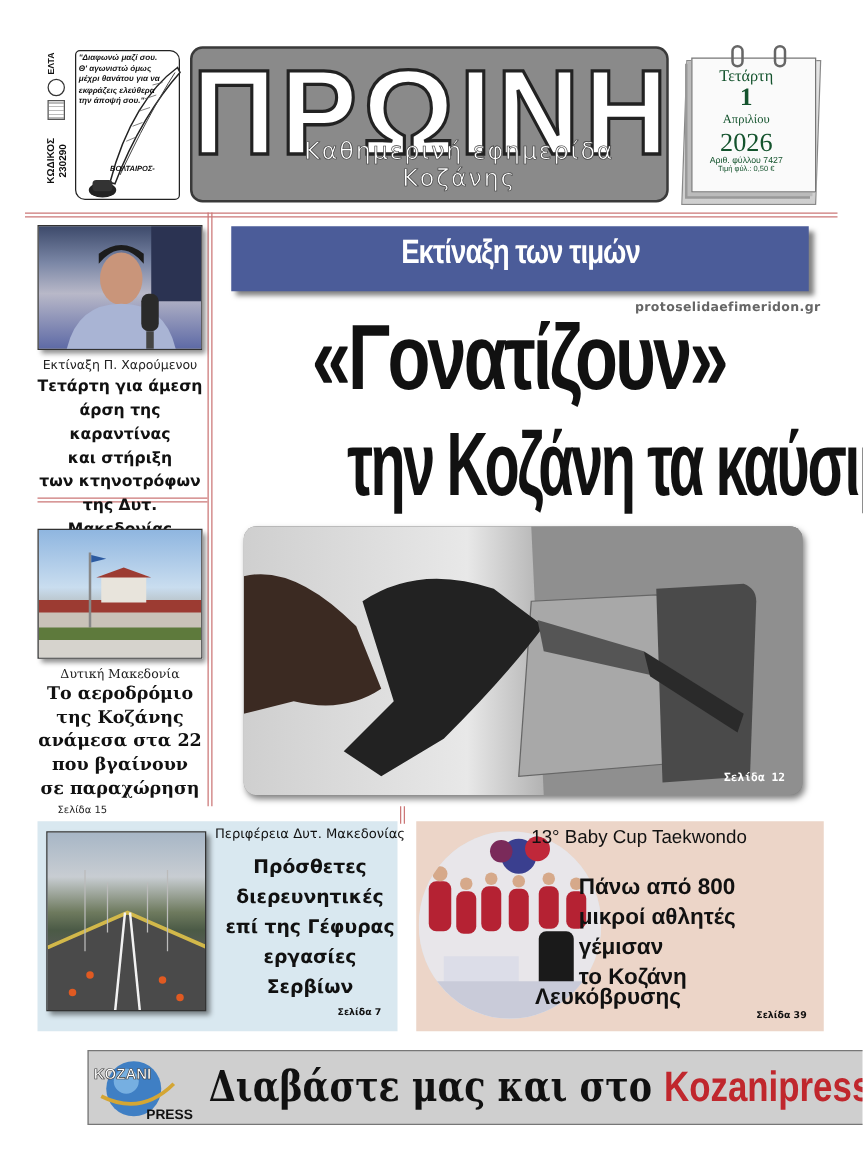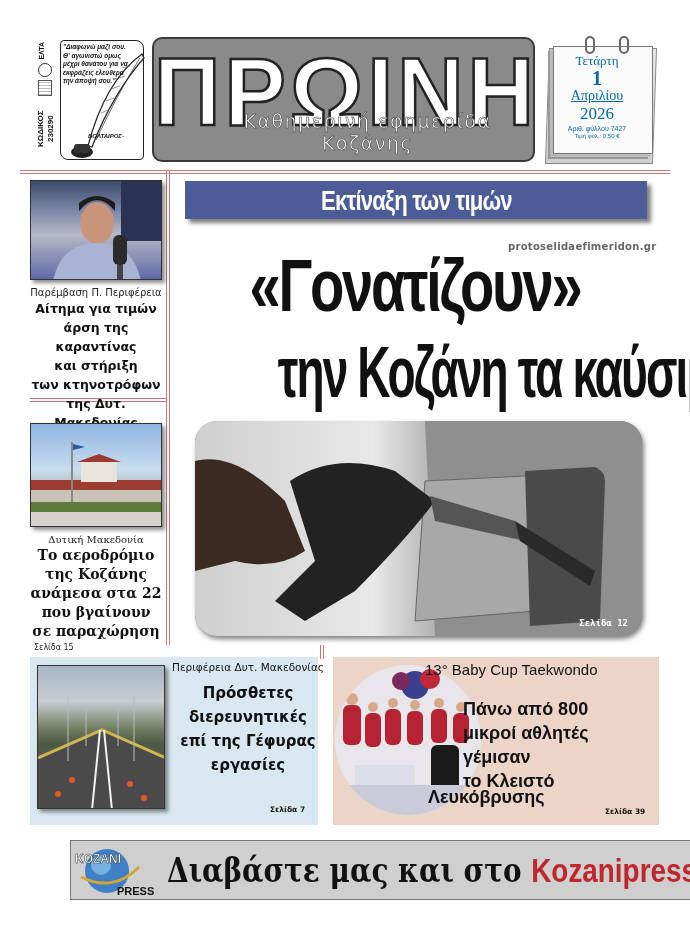--- a/index.html
+++ b/index.html
@@ -28,50 +28,50 @@
     color: #fff; -webkit-text-stroke: 2.5px #222; transform: scaleY(1.05); }
   .logo-sub { position: absolute; left: 0; bottom: 6px; width: 100%; text-align: center;
     font: 19px "DejaVu Sans", sans-serif; letter-spacing: 1.5px; color: #fff; padding-left: 48px; -webkit-text-stroke: 0.5px #333; }
 
   .calendar { position: absolute; left: 545px; top: 32px; width: 112px; height: 128px; }
   .cal-pages { position: absolute; left: 2px; top: 12px; width: 108px; height: 116px;
     background: linear-gradient(#e6e6e6,#cfcfcf); border: 1px solid #888; transform: skewX(-2deg); }
   .cal-page { position: absolute; left: 8px; top: 10px; width: 100px; height: 108px;
     background: #fafafa; border: 1px solid #777; box-shadow: -3px 3px 0 #bbb, -5px 5px 0 #999; }
   .ring { position: absolute; top: 0; width: 10px; height: 18px; border: 2.5px solid #666; border-radius: 6px; background: transparent; }
-  .cal-text { position: absolute; left: 8px; top: 18px; width: 88px; text-align: center; font-family: "Liberation Serif", serif; color: #0369a1; }
+  .cal-text { position: absolute; left: 8px; top: 18px; width: 88px; text-align: center; font-family: "Liberation Serif", serif; color: #14532d; }
   .cal-day { font-size: 13px; line-height: 14px; }
   .cal-date { font-size: 20px; font-weight: bold; line-height: 20px; }
-  .cal-month { font-size: 14px; line-height: 15px; text-decoration: underline; }
-  .cal-year { font-size: 17px; line-height: 22px; }
+  .cal-month { font-size: 10px; line-height: 15px; }
+  .cal-year { font-size: 21px; line-height: 22px; }
   .cal-issue { font: 7px/8px "Liberation Sans", sans-serif; }
   .cal-price { font: 6px/7px "Liberation Sans", sans-serif; }
 
   
   .hrule { position: absolute; height: 4px; border-top: 1px solid #c77; border-bottom: 1px solid #c77; }
   .vrule { position: absolute; width: 4px; border-left: 1px solid #c77; border-right: 1px solid #c77; }
 
   
   .side-story { position: absolute; left: 30px; width: 132px; text-align: center; }
   .photo { position: relative; overflow: hidden; box-shadow: 3px 3px 4px rgba(0,0,0,0.45); border: 1px solid #333; }
   .kicker { font: 10px/13px "DejaVu Sans", sans-serif; color: #222; margin-top: 6px; }
   .side-headline { font: bold 12.5px/19px "DejaVu Sans", sans-serif; color: #111; }
   .side-headline.serif { font: bold 14px/19px "DejaVu Serif", serif; }
   .page-ref { font: 8px "DejaVu Sans", sans-serif; text-align: left; color: #222; margin-top: 2px; }
 
   
-  .banner { position: absolute; left: 185px; top: 181px; width: 462px; height: 38px; background: #4b5c99;
+  .banner { position: absolute; left: 185px; top: 181px; width: 462px; height: 52px; background: #4b5c99;
     box-shadow: 4px 4px 4px rgba(0,0,0,0.5); text-align: center; }
   .banner-text { font: bold 27px/40px "Liberation Sans", sans-serif; color: #fff; letter-spacing: -1px; transform: scaleX(0.82); display: inline-block; }
   .watermark { position: absolute; left: 508px; top: 241px; font: bold 10px "DejaVu Sans", sans-serif; color: #666; letter-spacing: 0.3px; }
   .head1 { position: absolute; left: 195px; top: 248px; width: 440px; text-align: center;
     font: bold 74px/76px "Liberation Sans", sans-serif; color: #111; letter-spacing: -3px; transform: scaleX(0.76); transform-origin: center; white-space: nowrap; }
   .head2 { position: absolute; left: 195px; top: 334px; width: 460px; text-align: center;
     font: bold 72px/76px "Liberation Sans", sans-serif; color: #111; letter-spacing: -3px; transform: scaleX(0.64); transform-origin: center; white-space: nowrap; }
-  .main-photo { position: absolute; left: 195px; top: 421px; width: 447px; height: 215px; border-radius: 22px; overflow: hidden;
+  .main-photo { position: absolute; left: 195px; top: 421px; width: 447px; height: 215px; border-radius: 10px; overflow: hidden;
     box-shadow: 2px 3px 5px rgba(0,0,0,0.5); background: #8d8d8d; }
   .main-page-ref { position: absolute; right: 14px; bottom: 8px; font: bold 9px "DejaVu Sans Mono", monospace; color: #fff; }
 
   
   .box-bridge { position: absolute; left: 30px; top: 657px; width: 288px; height: 168px; background: #d9e8f0; }
   .box-taekwondo { position: absolute; left: 333px; top: 657px; width: 326px; height: 168px; background: #ecd5c8; }
   .bridge-kicker { position: absolute; left: 142px; top: 4px; font: 10.5px "DejaVu Sans", sans-serif; color: #111; white-space: nowrap; }
   .bridge-head { position: absolute; left: 148px; top: 24px; width: 140px; text-align: center; font: bold 15px/24px "DejaVu Sans", sans-serif; color: #111; }
   .bridge-page { position: absolute; left: 240px; top: 148px; font: bold 7.5px "DejaVu Sans", sans-serif; }
   .tkd-kicker { position: absolute; left: 92px; top: 4px; font: 15px "Liberation Sans", sans-serif; color: #111; white-space: nowrap; }
@@ -138,23 +138,23 @@
   <div class="photo" style="height:100px; background: linear-gradient(180deg,#3d4a6b 0%,#7b87a6 30%,#b8b8c8 55%,#5e6aa6 100%);">
     <svg width="130" height="100" viewBox="0 0 130 100">
       <rect x="90" y="0" width="40" height="60" fill="#2b3352"></rect>
       <ellipse cx="66" cy="42" rx="17" ry="21" fill="#c9957a"></ellipse>
       <path d="M48 30 q18 -22 36 0 l0 -8 q-18 -14 -36 0 z" fill="#1c1c1c"></path>
       <path d="M22 100 q8 -38 44 -38 q36 0 44 38 z" fill="#a9b4d4"></path>
       <rect x="82" y="54" width="14" height="30" rx="6" fill="#2a2a2a"></rect>
       <rect x="86" y="84" width="6" height="16" fill="#444"></rect>
     </svg>
   </div>
-  <div class="kicker">Παρέμβαση Π. Περιφέρεια</div>
+  <div class="kicker">Εκτίναξη Π. Χαρούμενου</div>
   <div class="side-headline">
-    <div>Αίτημα για τιμών</div>
+    <div>Τετάρτη για άμεση</div>
     <div>άρση της καραντίνας</div>
     <div>και στήριξη</div>
     <div>των κτηνοτρόφων</div>
     <div>της Δυτ. Μακεδονίας</div>
   </div>
   <div class="page-ref" style="padding-left:8px; margin-top:4px;">Σελίδα 5</div>
 </div>
 
 <div class="side-story" style="top:423px;">
   <div class="photo" style="height:104px; background: linear-gradient(180deg,#8fb6e0 0%,#c9ddef 45%,#a8a8a0 70%,#cfcfcf 100%);">
@@ -170,21 +170,21 @@
     </svg>
   </div>
   <div class="kicker" style="font-family:'DejaVu Serif', serif;">Δυτική Μακεδονία</div>
   <div class="side-headline serif">
     <div>Το αεροδρόμιο</div>
     <div>της Κοζάνης</div>
     <div>ανάμεσα στα 22</div>
     <div>που βγαίνουν</div>
     <div>σε παραχώρηση</div>
   </div>
-  <div class="page-ref" style="padding-left:4px;">Σελίδα 15</div>
+  <div class="page-ref" style="padding-left:4px;margin-left:12px;">Σελίδα 15</div>
 </div>
 
 <div class="banner">
   <span class="banner-text">Εκτίναξη των τιμών</span>
 </div>
 <div class="watermark">protoselidaefimeridon.gr</div>
 <div class="head1">«Γονατίζουν»</div>
 <div class="head2">την Κοζάνη τα καύσιμα</div>
 
 <div class="main-photo">
@@ -223,20 +223,21 @@
       <circle cx="106" cy="132" r="3" fill="#e05a22"></circle>
       <path d="M30 30 L30 95 M96 30 L96 95 M48 40 L48 80 M80 40 L80 80" stroke="#bbb" stroke-width="1"></path>
     </svg>
   </div>
   <div class="bridge-kicker">Περιφέρεια Δυτ. Μακεδονίας</div>
   <div class="bridge-head">
     <div>Πρόσθετες</div>
     <div>διερευνητικές</div>
     <div>επί της Γέφυρας</div>
     <div>εργασίες</div>
+    <div>Σερβίων</div>
   </div>
   <div class="bridge-page">Σελίδα 7</div>
 </div>
 
 <div class="box-taekwondo">
   <div style="position:absolute; left:2px; top:8px; width:146px; height:150px; border-radius:50%; overflow:hidden; background:#ddd;">
     <svg width="146" height="150" viewBox="0 0 146 150">
       <rect width="146" height="150" fill="#e8e6ea"></rect>
       <circle cx="80" cy="20" r="14" fill="#3a3f8f"></circle>
       <circle cx="95" cy="14" r="10" fill="#c0283a"></circle>
@@ -260,21 +261,21 @@
       <rect x="96" y="80" width="28" height="50" rx="6" fill="#1a1a1a"></rect>
       <rect x="20" y="100" width="60" height="50" fill="#dcdde8"></rect>
       <rect x="0" y="120" width="146" height="30" fill="#c9cbd9"></rect>
     </svg>
   </div>
   <div class="tkd-kicker">13° Baby Cup Taekwondo</div>
   <div class="tkd-head">
     <div>Πάνω από 800</div>
     <div>μικροί αθλητές</div>
     <div>γέμισαν</div>
-    <div>το Κλειστό</div>
+    <div>το Κοζάνη</div>
   </div>
   <div class="tkd-last">Λευκόβρυσης</div>
   <div class="tkd-page">Σελίδα  39</div>
 </div>
 
 <div class="ad">
   <div class="ad-logo">
     <svg width="90" height="56" viewBox="0 0 90 56">
       <circle cx="34" cy="28" r="22" fill="#3f7fc4"></circle>
       <circle cx="28" cy="22" r="10" fill="#8ec3ee" opacity="0.7"></circle>

